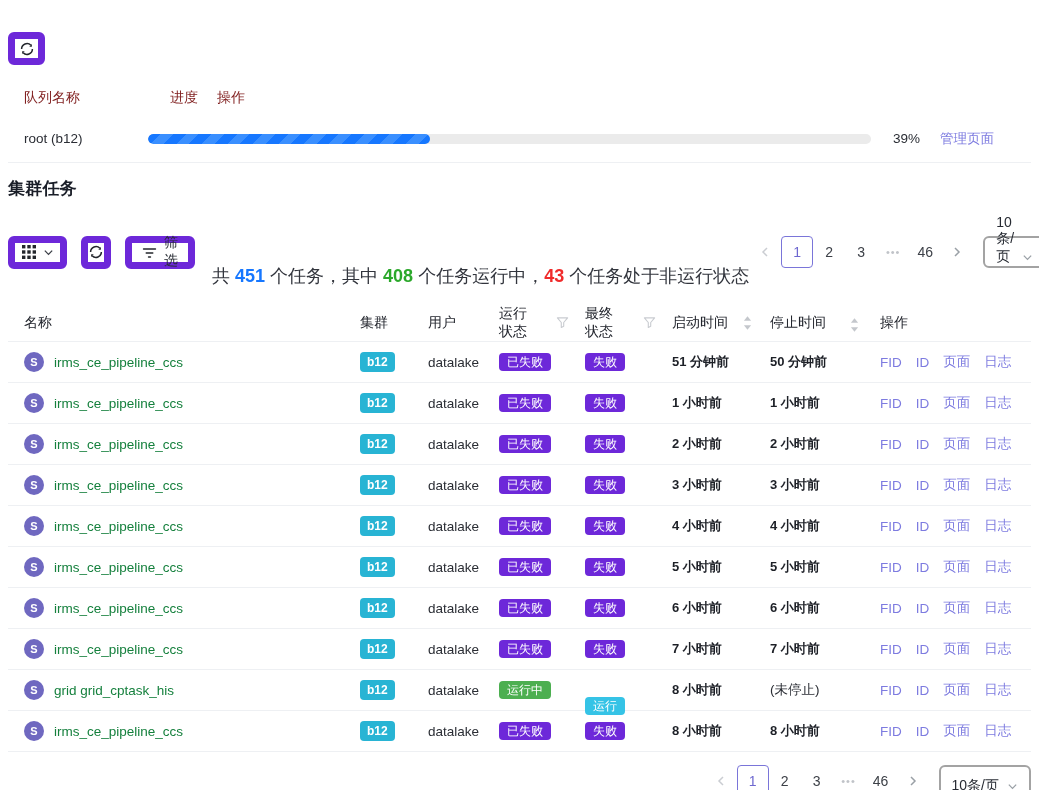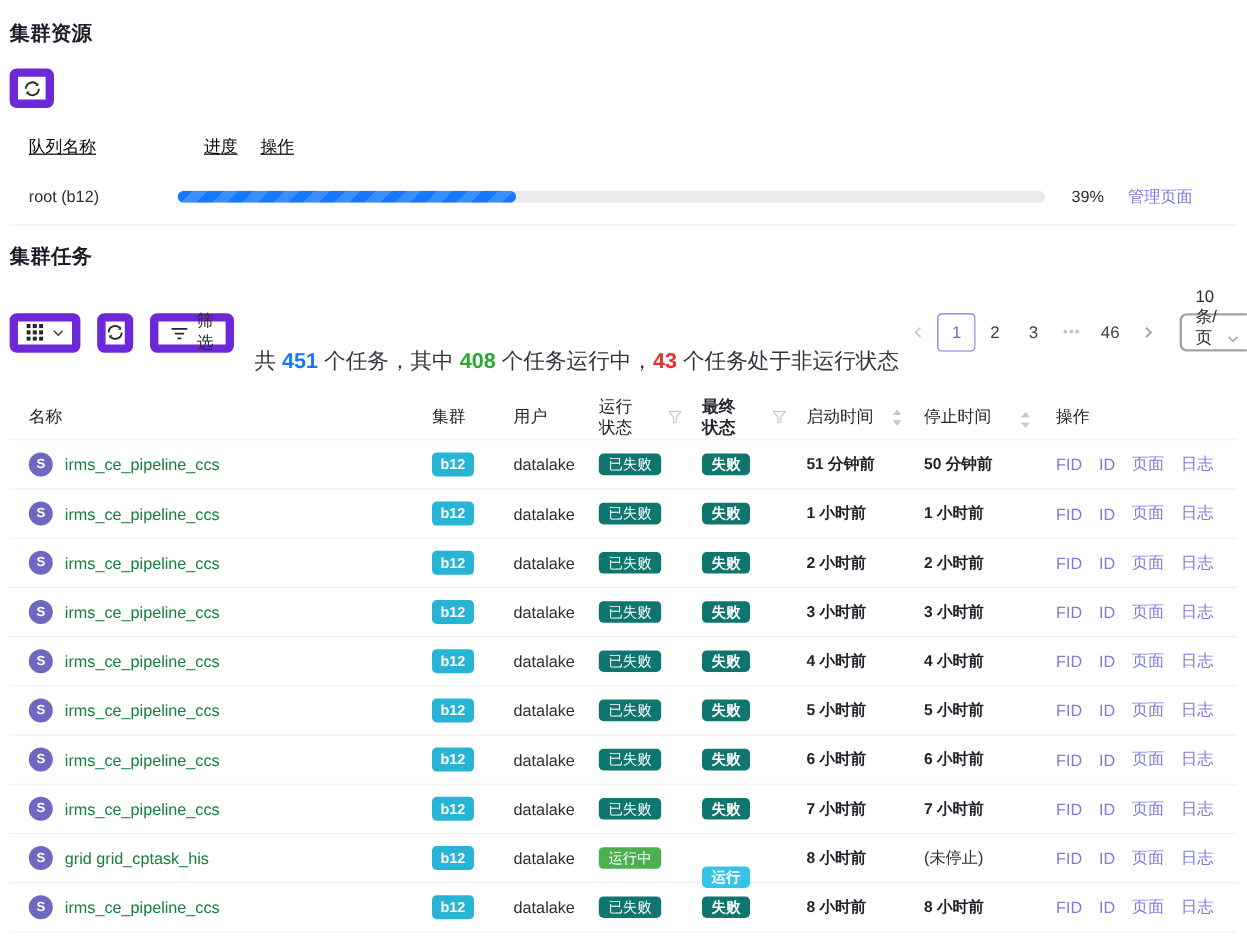--- a/index.html
+++ b/index.html
@@ -20,21 +20,21 @@
     display:inline-flex; align-items:center; justify-content:center; gap:7px;
     background:#fff; border:7px solid #6d28d9; border-radius:6px;
     height:33px; padding:0 10px; cursor:pointer; font-size:14px; color:#272b33;
   }
   .btn svg { display:block; }
   .icon-btn { width:37px; padding:0; }
   .refresh-standalone { margin-top:18px; }
 
   
   .res-table { margin-top:16px; }
-  .res-header { display:flex; height:34px; align-items:center; font-size:14px; font-weight:500; color:#000000;text-decoration:underline; }
+  .res-header { display:flex; height:34px; align-items:center; font-size:14px; font-weight:500; color:#7f1d1d; }
   .res-row { display:flex; height:48px; align-items:center; font-size:13.5px; color:#2a2d34; border-bottom:1px solid #eef0f3; }
   .r-queue { width:140px; padding-left:16px; }
   .r-cap   { flex:1; }
   .r-prog  { width:69px; padding-left:22px; }
   .r-act   { width:91px; }
   .progress-track { width:723px; height:10px; border-radius:5px; background:#ebebeb; overflow:hidden; }
   .progress-fill {
     height:10px; border-radius:5px;
     background:repeating-linear-gradient(135deg,#1677ff 0 9px,#3a8fff 9px 18px);
   }
@@ -65,49 +65,48 @@
   .bottom-pager-row { display:flex; margin-top:13px; }
 
   
   .task-table { margin-top:16px; }
   .t-header { display:flex; align-items:center; height:38px; font-size:14px; font-weight:500; color:#22252d; border-bottom:1px solid #eef0f3; }
   .t-row { display:flex; align-items:center; height:41px; font-size:13.5px; border-bottom:1px solid #eef0f3; }
   .c-name  { width:336px; padding-left:16px; display:flex; align-items:center; gap:10px; }
   .c-cluster{ width:68px;  padding-left:16px; }
   .c-user  { width:71px;  padding-left:16px; }
   .c-run   { width:86px;  padding-left:16px; display:flex; align-items:center; gap:8px; }
-  .c-final { width:87px;  padding-left:16px; display:flex; align-items:center; gap:8px;font-weight:bold; }
+  .c-final { width:87px;  padding-left:16px; display:flex; align-items:center; gap:8px; }
   .c-start { width:98px;  padding-left:16px; display:flex; align-items:center; gap:6px; }
   .c-stop  { width:110px; padding-left:16px; display:flex; align-items:flex-end; gap:15px; }
   .c-act   { flex:1; padding-left:16px; display:flex; align-items:center; gap:14px; }
 
   .avatar {
     width:20px; height:20px; border-radius:50%; background:#6f68c0; color:#fff;
     font-size:11px; font-weight:700; display:inline-flex; align-items:center; justify-content:center; flex:0 0 20px;
   }
   .task-name { color:#15803d; }
   .badge {
     display:inline-block; padding:3px 8px; border-radius:4px; color:#fff; font-size:12px; line-height:1; white-space:nowrap;
   }
   .badge-cluster { background:#28b4d4; font-weight:700; padding:4px 7px; }
-  .badge-red   { background:#0f766e; }
+  .badge-red   { background:#6d28d9; }
   .badge-green { background:#4caf50; }
   .badge-cyan  { background:#35c3e6;margin-top:32px; }
   .time { font-weight:700; color:#1d2027; font-size:13px; }
   .time-plain { font-weight:400; color:#2a2d34; font-size:13.5px; }
 
   .hdr-icon { margin-left:9px; display:inline-flex; flex-direction:column; line-height:0; cursor:pointer; }
 </style>
 </head>
 <body>
 
 <div class="page">
 
   
-  <h2 class="sec-title title-res">集群资源</h2>
 
   <button class="btn icon-btn refresh-standalone">
     <span>
       <svg width="16" height="16" viewBox="0 0 16 16" fill="none">
         <path d="M13.4 8a5.4 5.4 0 0 1-9.3 3.7" stroke="#23262c" stroke-width="1.5"></path>
         <path d="M2.6 8a5.4 5.4 0 0 1 9.3-3.7" stroke="#23262c" stroke-width="1.5"></path>
         <path d="M3.1 12.9v-2.6h2.6z" fill="#23262c"></path>
         <path d="M12.9 3.1v2.6h-2.6z" fill="#23262c"></path>
       </svg>
     </span>

